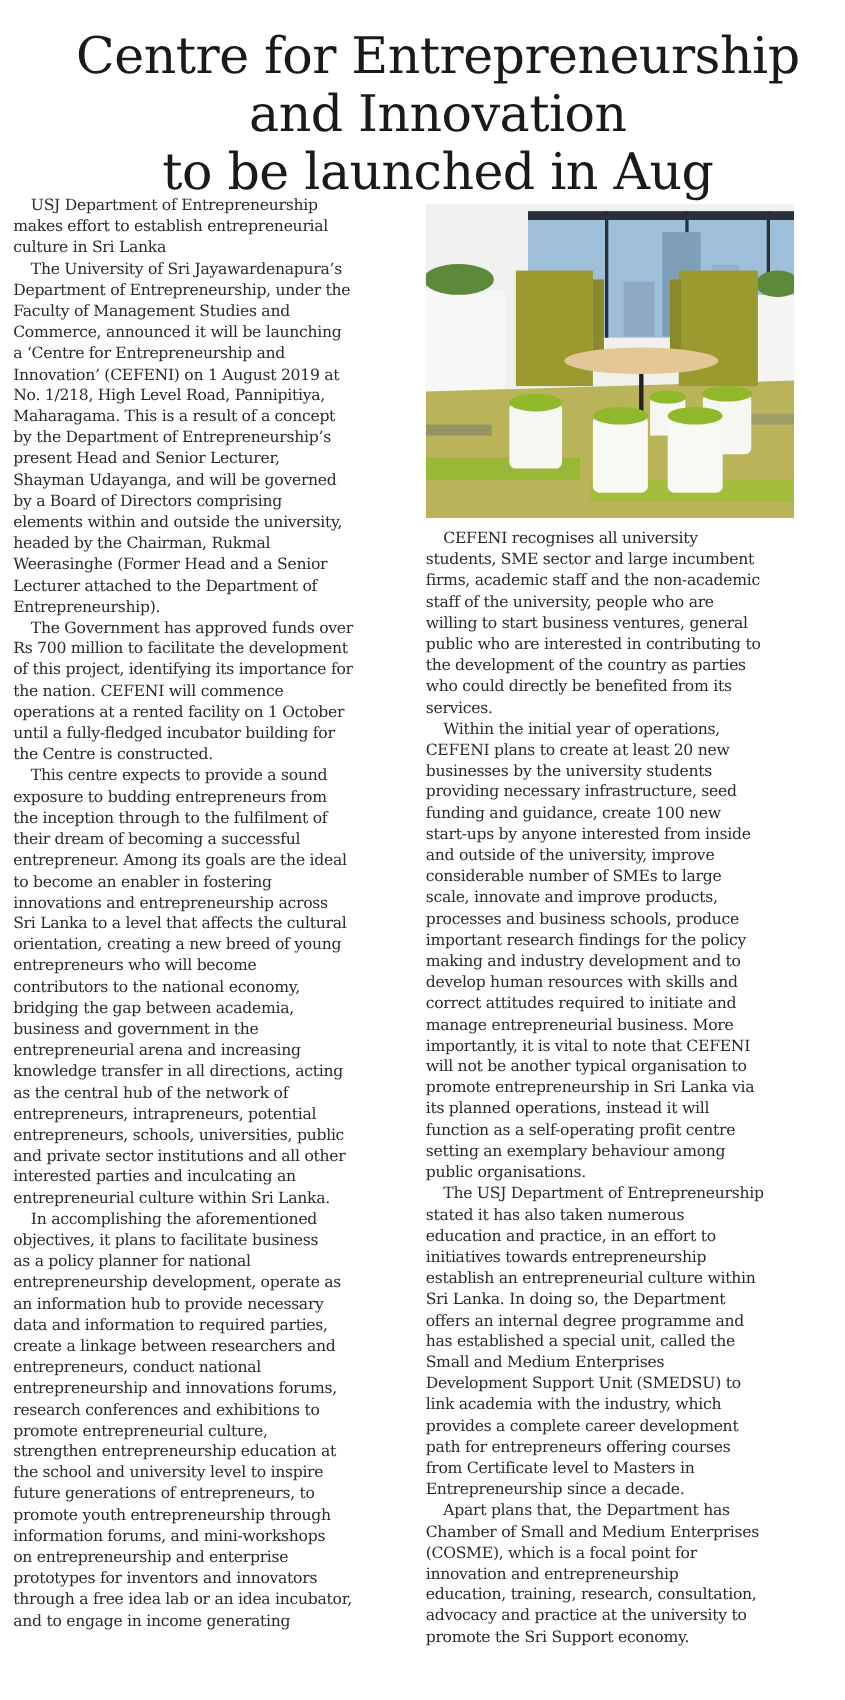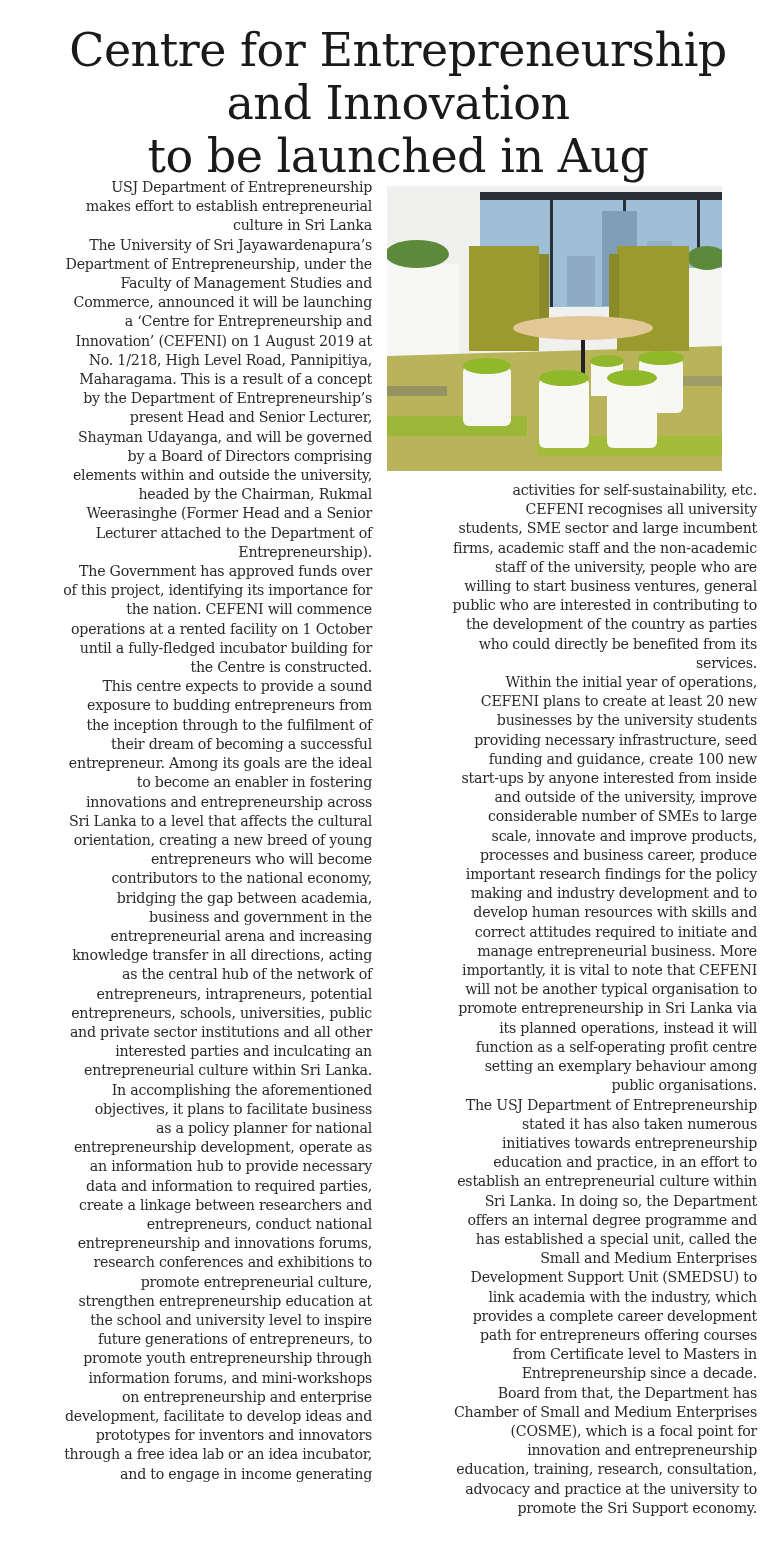--- a/index.html
+++ b/index.html
@@ -12,21 +12,20 @@
       font-size: 46px; line-height: 53px;
       color: #1a1a1a; margin: 14px; letter-spacing: -0.5px;
     }
     .headline span { display: block; }
     .col {
       position: absolute;
       font-family: "DejaVu Serif", serif;
       font-size: 14.2px; line-height: 19.2px;
       color: #2a2a2a;
       letter-spacing: -0.25px;
-      text-align: right;
     }
     .col-left { left: 12px; top: 178px; width: 360px; }
     .col-right-text { left: 387px; top: 481px; width: 370px; }
     .line { display: block; white-space: nowrap; }
     .indent { padding-left: 16px; }
     .photo {
       position: absolute; left: 387px; top: 186px; width: 335px; height: 285px;
       overflow: hidden; background: #e9ecec;
     }
   </style>
@@ -59,20 +58,21 @@
       <span class="line">Shayman Udayanga, and will be governed</span>
       <span class="line">by a Board of Directors comprising</span>
       <span class="line">elements within and outside the university,</span>
       <span class="line">headed by the Chairman, Rukmal</span>
       <span class="line">Weerasinghe (Former Head and a Senior</span>
       <span class="line">Lecturer attached to the Department of</span>
       <span class="line">Entrepreneurship).</span>
     </div>
     <div>
       <span class="line indent">The Government has approved funds over</span>
+      <span class="line">Rs 700 million to facilitate the development</span>
       <span class="line">of this project, identifying its importance for</span>
       <span class="line">the nation. CEFENI will commence</span>
       <span class="line">operations at a rented facility on 1 October</span>
       <span class="line">until a fully-fledged incubator building for</span>
       <span class="line">the Centre is constructed.</span>
     </div>
     <div>
       <span class="line indent">This centre expects to provide a sound</span>
       <span class="line">exposure to budding entrepreneurs from</span>
       <span class="line">the inception through to the fulfilment of</span>
@@ -106,21 +106,20 @@
       <span class="line">entrepreneurs, conduct national</span>
       <span class="line">entrepreneurship and innovations forums,</span>
       <span class="line">research conferences and exhibitions to</span>
       <span class="line">promote entrepreneurial culture,</span>
       <span class="line">strengthen entrepreneurship education at</span>
       <span class="line">the school and university level to inspire</span>
       <span class="line">future generations of entrepreneurs, to</span>
       <span class="line">promote youth entrepreneurship through</span>
       <span class="line">information forums, and mini-workshops</span>
       <span class="line">on entrepreneurship and enterprise</span>
-      <span class="line">development, facilitate to develop ideas and</span>
       <span class="line">prototypes for inventors and innovators</span>
       <span class="line">through a free idea lab or an idea incubator,</span>
       <span class="line">and to engage in income generating</span>
     </div>
   </div>
 
 <div class="photo">
   <svg width="335" height="285" viewBox="0 0 335 285">
 
     <rect x="0" y="0" width="335" height="285" fill="#f0f1ef"></rect>
@@ -164,76 +163,73 @@
     <ellipse cx="100" cy="180" rx="24" ry="8" fill="#8fb82a"></ellipse>
     <rect x="152" y="192" width="50" height="70" rx="6" fill="#f8f8f4"></rect>
     <ellipse cx="177" cy="192" rx="25" ry="8" fill="#8fb82a"></ellipse>
     <rect x="220" y="192" width="50" height="70" rx="6" fill="#f8f8f4"></rect>
     <ellipse cx="245" cy="192" rx="25" ry="8" fill="#8fb82a"></ellipse>
   </svg>
 </div>
 
 <div class="col col-right-text" id="right-col">
     <div>
-      <span class="line">activities for self-sustainability, etc.</span>
-    </div>
-    <div>
       <span class="line indent">CEFENI recognises all university</span>
       <span class="line">students, SME sector and large incumbent</span>
       <span class="line">firms, academic staff and the non-academic</span>
       <span class="line">staff of the university, people who are</span>
       <span class="line">willing to start business ventures, general</span>
       <span class="line">public who are interested in contributing to</span>
       <span class="line">the development of the country as parties</span>
       <span class="line">who could directly be benefited from its</span>
       <span class="line">services.</span>
     </div>
     <div>
       <span class="line indent">Within the initial year of operations,</span>
       <span class="line">CEFENI plans to create at least 20 new</span>
       <span class="line">businesses by the university students</span>
       <span class="line">providing necessary infrastructure, seed</span>
       <span class="line">funding and guidance, create 100 new</span>
       <span class="line">start-ups by anyone interested from inside</span>
       <span class="line">and outside of the university, improve</span>
       <span class="line">considerable number of SMEs to large</span>
       <span class="line">scale, innovate and improve products,</span>
-      <span class="line">processes and business career, produce</span>
+      <span class="line">processes and business schools, produce</span>
       <span class="line">important research findings for the policy</span>
       <span class="line">making and industry development and to</span>
       <span class="line">develop human resources with skills and</span>
       <span class="line">correct attitudes required to initiate and</span>
       <span class="line">manage entrepreneurial business. More</span>
       <span class="line">importantly, it is vital to note that CEFENI</span>
       <span class="line">will not be another typical organisation to</span>
       <span class="line">promote entrepreneurship in Sri Lanka via</span>
       <span class="line">its planned operations, instead it will</span>
       <span class="line">function as a self-operating profit centre</span>
       <span class="line">setting an exemplary behaviour among</span>
       <span class="line">public organisations.</span>
     </div>
     <div>
       <span class="line indent">The USJ Department of Entrepreneurship</span>
       <span class="line">stated it has also taken numerous</span>
+      <span class="line">education and practice, in an effort to</span>
       <span class="line">initiatives towards entrepreneurship</span>
-      <span class="line">education and practice, in an effort to</span>
       <span class="line">establish an entrepreneurial culture within</span>
       <span class="line">Sri Lanka. In doing so, the Department</span>
       <span class="line">offers an internal degree programme and</span>
       <span class="line">has established a special unit, called the</span>
       <span class="line">Small and Medium Enterprises</span>
       <span class="line">Development Support Unit (SMEDSU) to</span>
       <span class="line">link academia with the industry, which</span>
       <span class="line">provides a complete career development</span>
       <span class="line">path for entrepreneurs offering courses</span>
       <span class="line">from Certificate level to Masters in</span>
       <span class="line">Entrepreneurship since a decade.</span>
     </div>
     <div>
-      <span class="line indent">Board from that, the Department has</span>
+      <span class="line indent">Apart plans that, the Department has</span>
       <span class="line">Chamber of Small and Medium Enterprises</span>
       <span class="line">(COSME), which is a focal point for</span>
       <span class="line">innovation and entrepreneurship</span>
       <span class="line">education, training, research, consultation,</span>
       <span class="line">advocacy and practice at the university to</span>
       <span class="line">promote the Sri Support economy.</span>
     </div>
   </div>
 
 </body></html>

